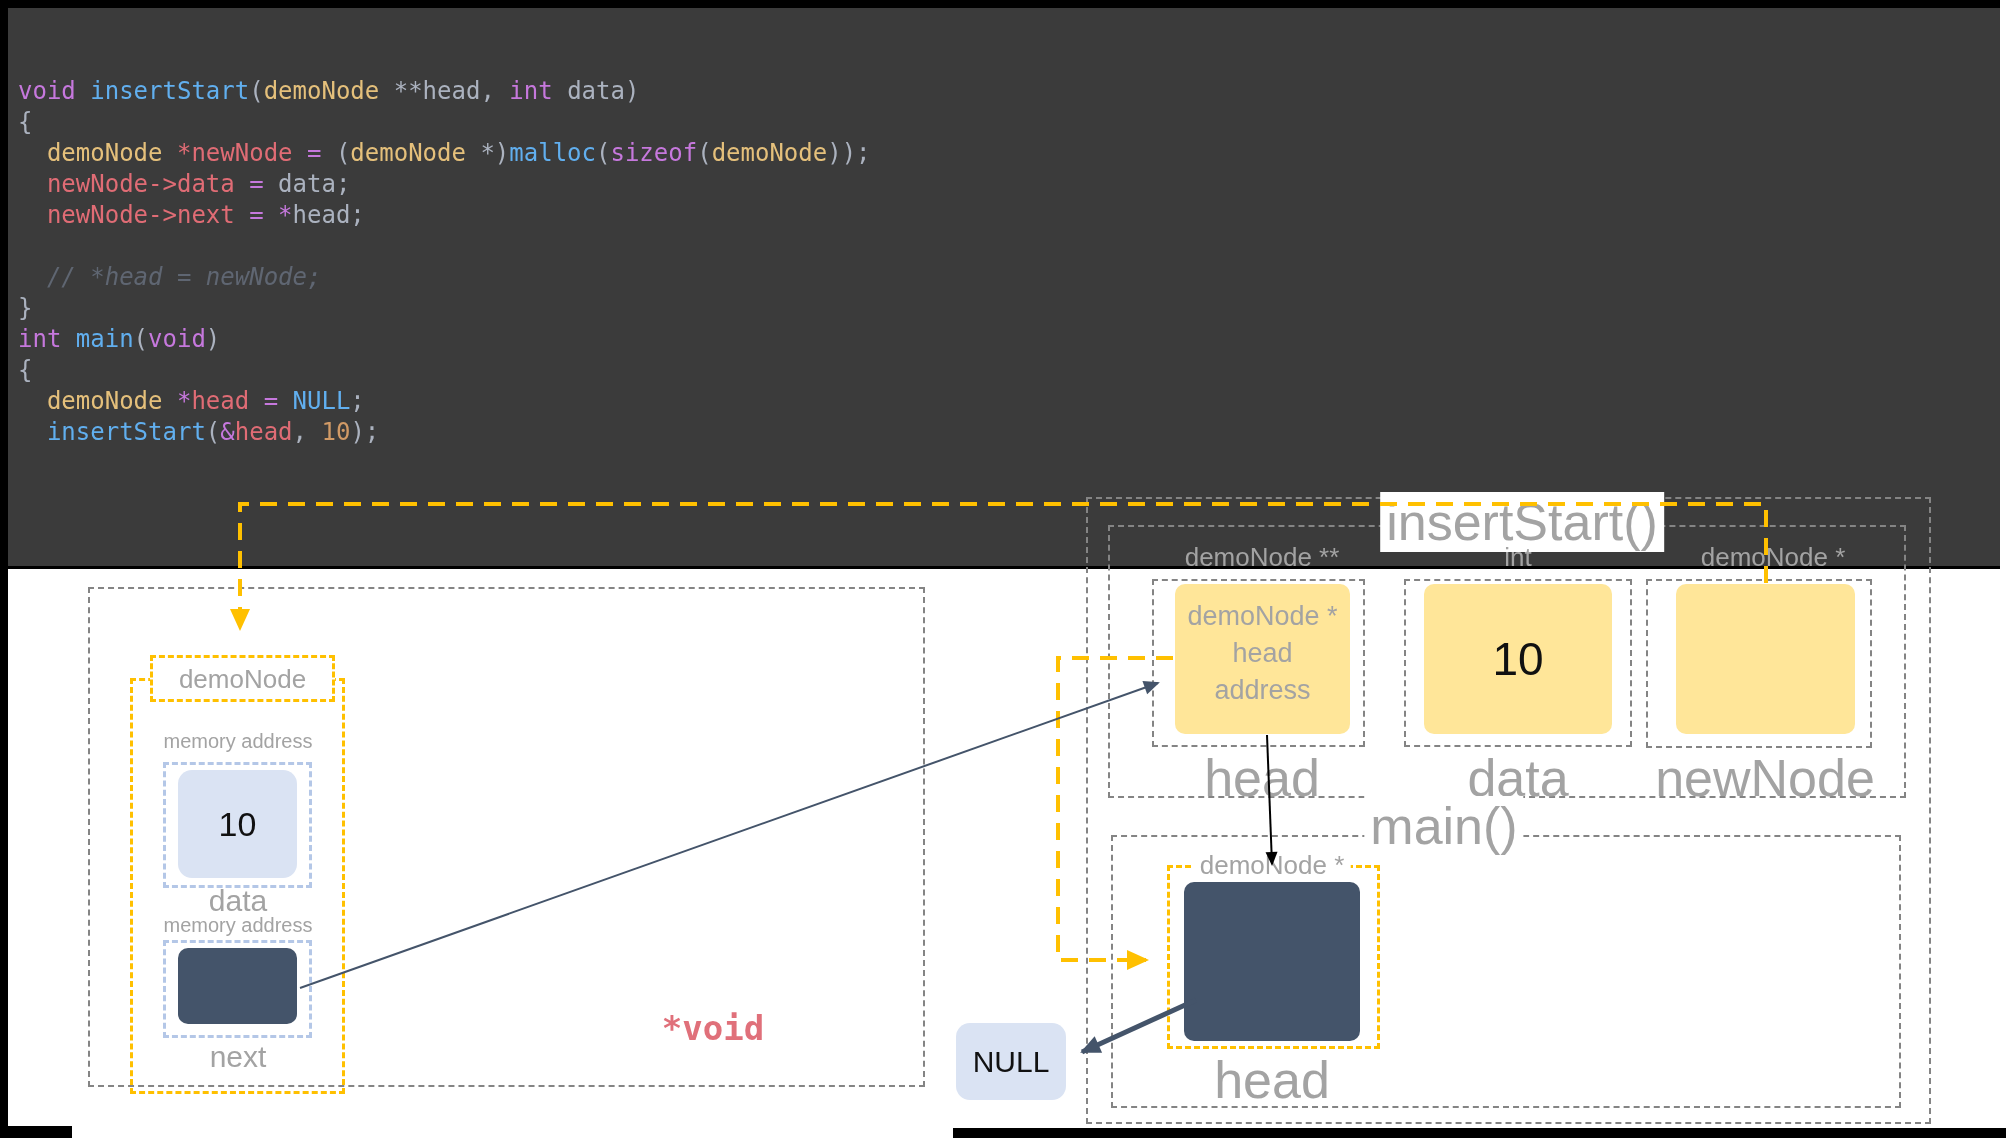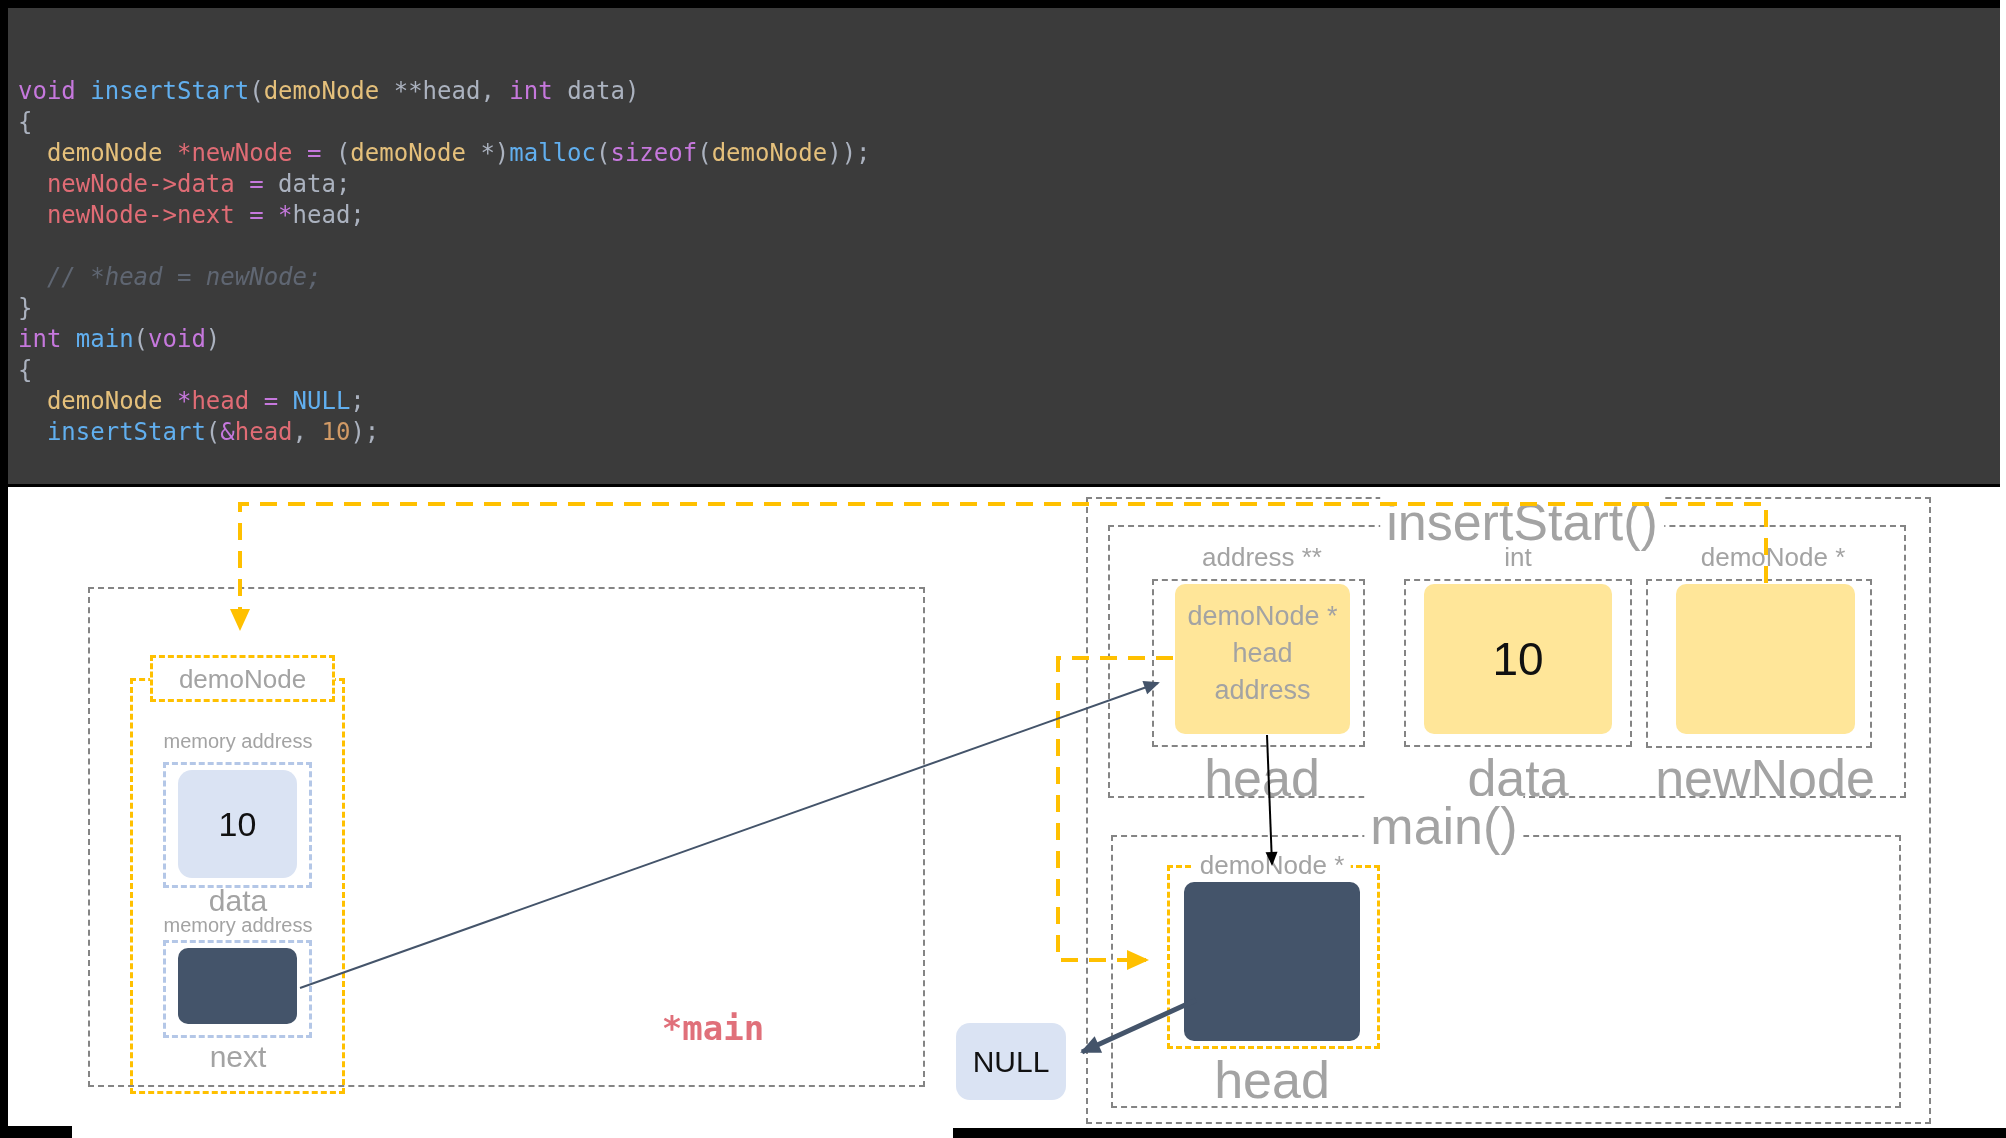--- a/index.html
+++ b/index.html
@@ -7,21 +7,21 @@
     position:relative;
     width:2006px;height:1138px;
     background:#ffffff;
     font-family:"Liberation Sans", sans-serif;
     overflow:hidden;
   }
   .abs{position:absolute;box-sizing:border-box;}
 
   
   .code{
-    left:0;top:0;width:2000px;height:487px;
+    left:0;top:0;width:2000px;height:569px;
     background:#3b3b3b;
     border-top:8px solid #000;
     border-left:8px solid #000;
     border-bottom:3px solid #000;
     padding:6px 0 0 10px;
     font-family:"DejaVu Sans Mono", monospace;
     font-size:24px;line-height:31px;
     white-space:pre;
   }
   .cl{height:31px;}
@@ -105,31 +105,31 @@
 <div class="abs lbl lbl-xs" style="left:238px;top:914px;">
   <span class="abs ctr" style="left:0;top:0;">memory address</span>
 </div>
 <div class="abs dash-blue" style="left:163px;top:940px;width:149px;height:98px;"></div>
 <div class="abs fill-navy" style="left:178px;top:948px;width:119px;height:76px;"></div>
 <div class="abs lbl lbl-med" style="left:238px;top:1040px;">
   <span class="abs ctr" style="left:0;top:0;">next</span>
 </div>
 
 <div class="abs annotation" style="left:378px;top:896px;width:670px;">
-  <div>*main</div>
+  <div>*void</div>
   
   
 </div>
 
 <div class="abs dash-gray" style="left:1086px;top:497px;width:845px;height:627px;"></div>
 
 <div class="abs dash-gray" style="left:1108px;top:525px;width:798px;height:273px;"></div>
 <div class="abs lbl lbl-big tag" style="left:1522px;top:492px;">insertStart()</div>
 
-<div class="abs lbl lbl-sm ctr" style="left:1262px;top:542px;">address **</div>
+<div class="abs lbl lbl-sm ctr" style="left:1262px;top:542px;">demoNode **</div>
 <div class="abs dash-gray" style="left:1152px;top:579px;width:213px;height:168px;"></div>
 <div class="abs fill-yellow headbox-text" style="left:1175px;top:584px;width:175px;height:150px;">
   <div>demoNode *</div>
   <div>head</div>
   <div>address</div>
 </div>
 <div class="abs lbl lbl-big ctr" style="left:1262px;top:748px;">head</div>
 
 <div class="abs lbl lbl-sm ctr" style="left:1518px;top:542px;">int</div>
 <div class="abs dash-gray" style="left:1404px;top:579px;width:228px;height:168px;"></div>

